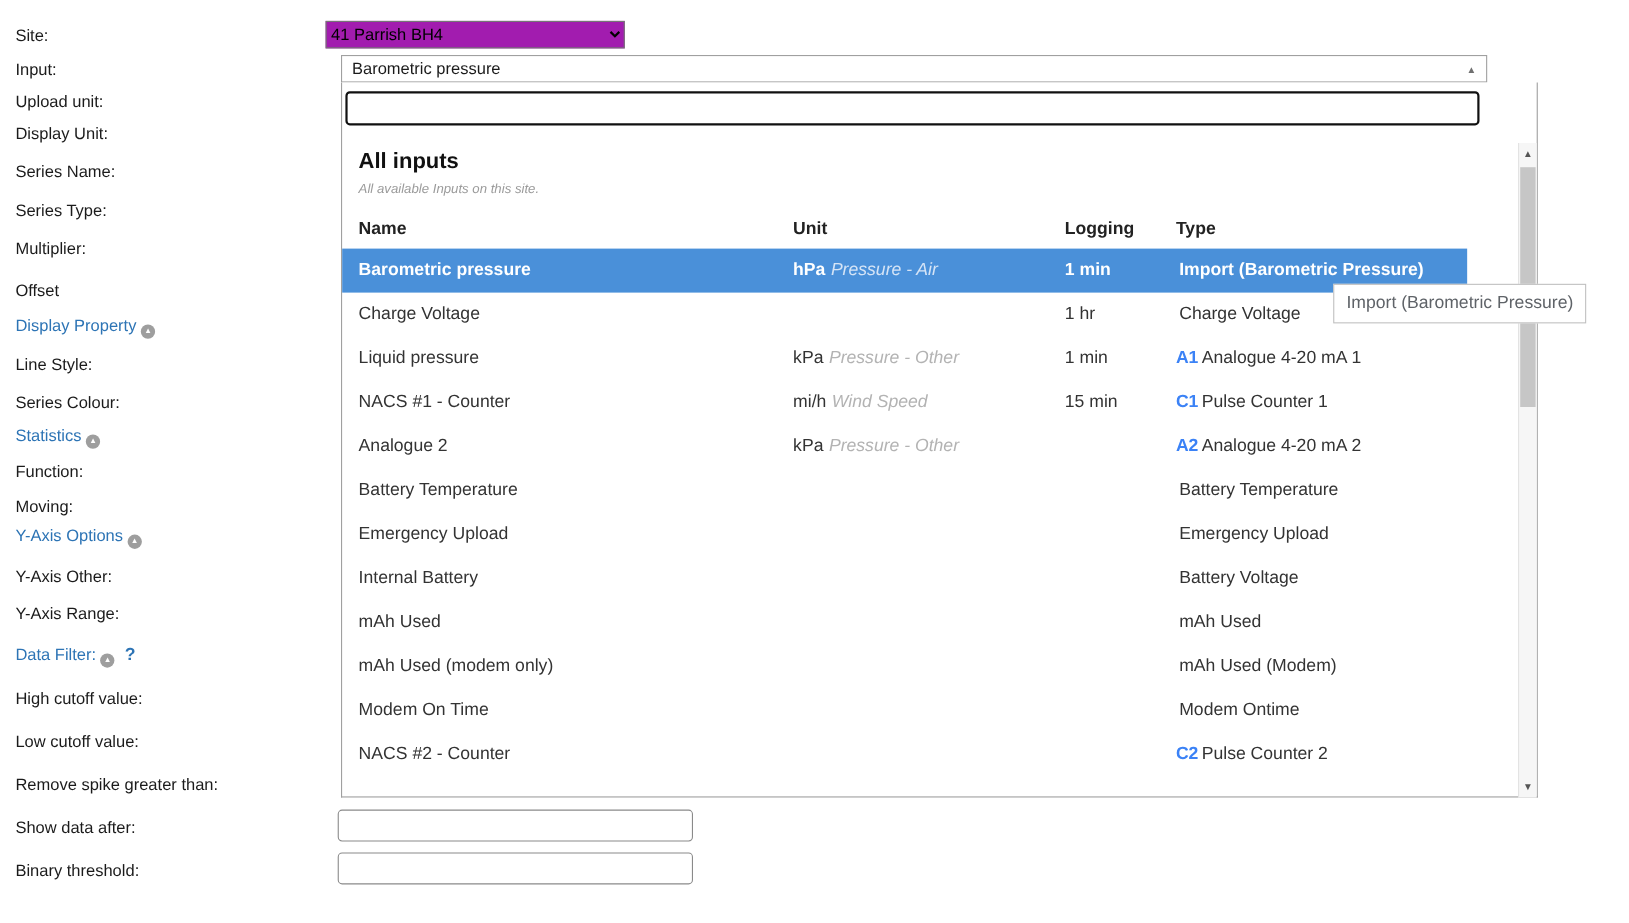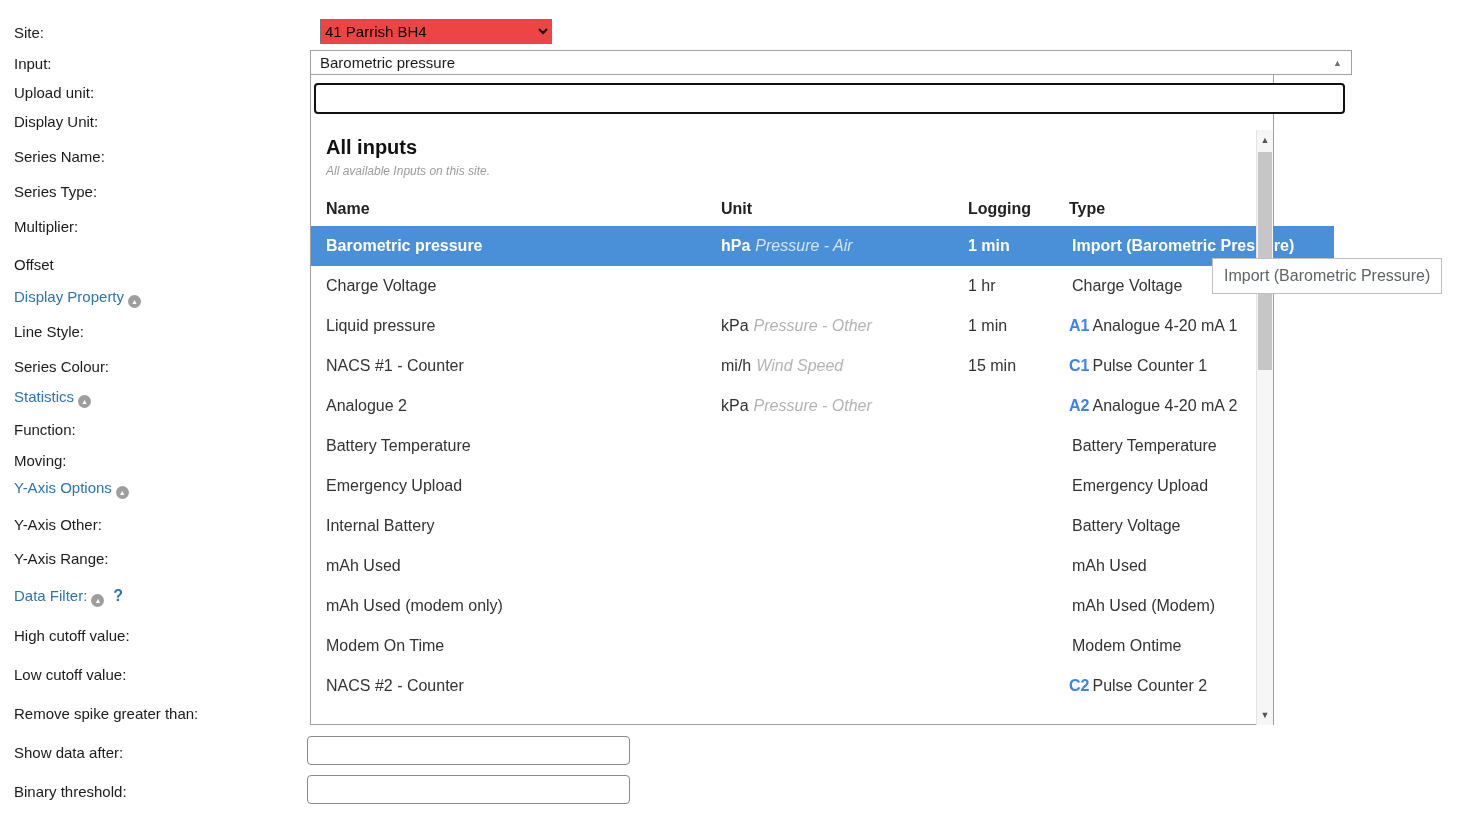--- a/index.html
+++ b/index.html
@@ -8,30 +8,30 @@
     font-family:"Liberation Sans",sans-serif;background:#fff;color:#1b1b1b;
   }
   
   .flabel{position:absolute;left:14px;font-size:15px;white-space:nowrap;line-height:20px;}
   .flabel.link{color:#2d74b5;cursor:pointer;}
   .circ{display:inline-block;width:13px;height:13px;border-radius:50%;background:#9e9e9e;
         color:#fff;font-size:7px;line-height:13px;text-align:center;vertical-align:-2px;margin-left:4px;}
   .help{color:#2d74b5;font-weight:700;font-size:16px;margin-left:9px;}
 
   
-  .site-select{position:absolute;left:320px;top:19px;width:232px;height:25px;
-        font-size:15px;font-family:inherit;border:1px solid #767676;background:#ef4444;}
+  .site-select{position:absolute;left:296px;top:19px;width:272px;height:25px;
+        font-size:15px;font-family:inherit;border:1px solid #767676;background:#a21caf;}
 
   
   .sel-box{position:absolute;left:310px;top:50px;width:1042px;height:25px;box-sizing:border-box;
         border:1px solid #a0a0a0;background:#fff;font-size:15px;line-height:23px;padding-left:9px;}
   .combo-arrow{position:absolute;right:9px;top:7px;font-size:9px;color:#707070;line-height:10px;}
 
   
-  .drop-box{position:absolute;left:310px;top:75px;width:964px;height:650px;box-sizing:border-box;
+  .drop-box{position:absolute;left:310px;top:75px;width:1088px;height:650px;box-sizing:border-box;
         border:1px solid #a0a0a0;border-top:none;background:#fff;}
   .search{position:absolute;left:3px;top:8px;width:1031px;height:31px;box-sizing:border-box;
         border:2px solid #111;border-radius:4px;font-size:15px;font-family:inherit;padding:0 8px;outline:none;}
 
   .results{position:absolute;left:0;top:55px;width:1023px;height:595px;overflow:hidden;}
   .ptitle{position:absolute;left:15px;top:6px;font-size:20px;font-weight:700;color:#111;}
   .psub{position:absolute;left:15px;top:34px;font-size:12px;font-style:italic;color:#9b9b9b;}
   .cols{position:absolute;left:0;top:64px;height:30px;width:100%;font-weight:700;font-size:16px;color:#222;}
   .cols span{position:absolute;line-height:30px;}
   .p0{left:15px}.p1{left:410px}.p2{left:657px}.p3{left:758px}

